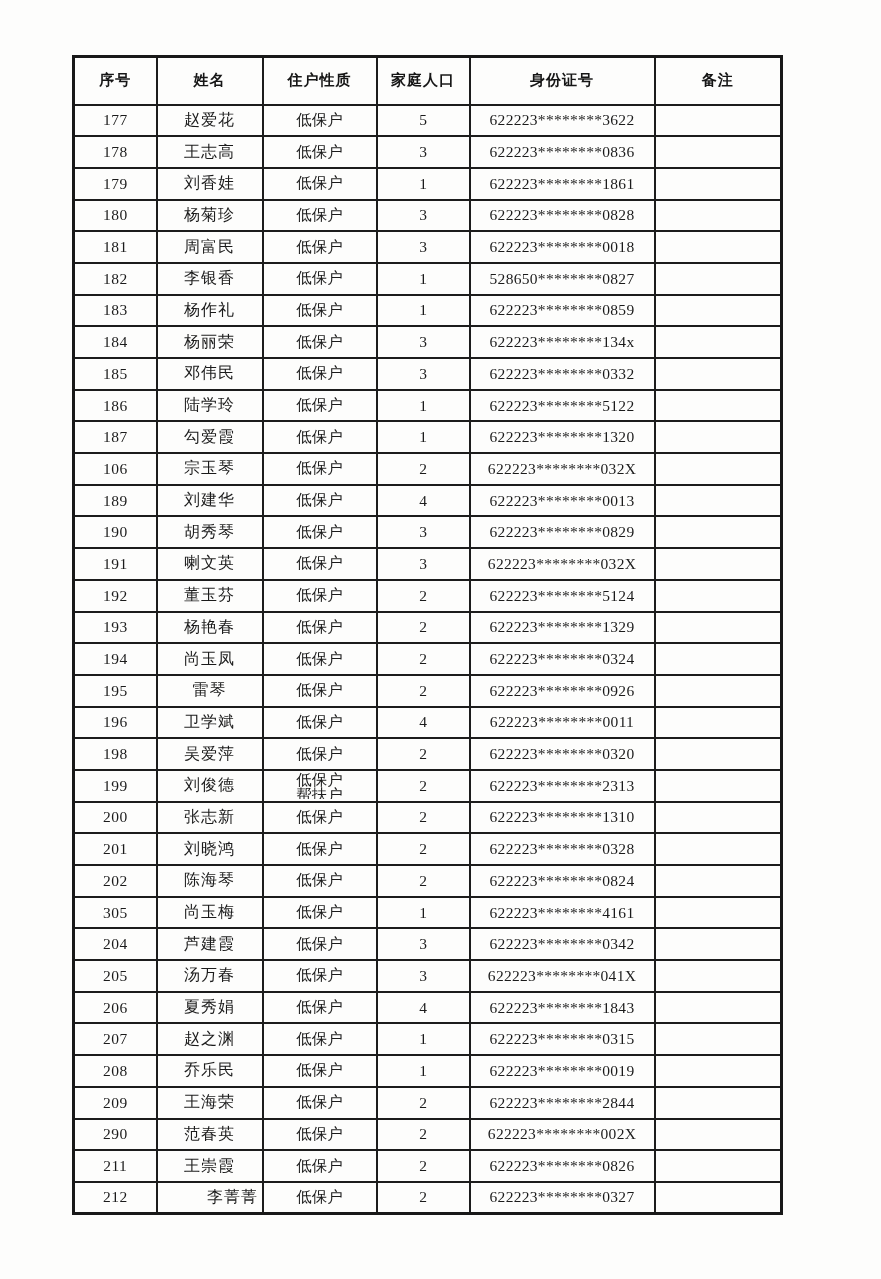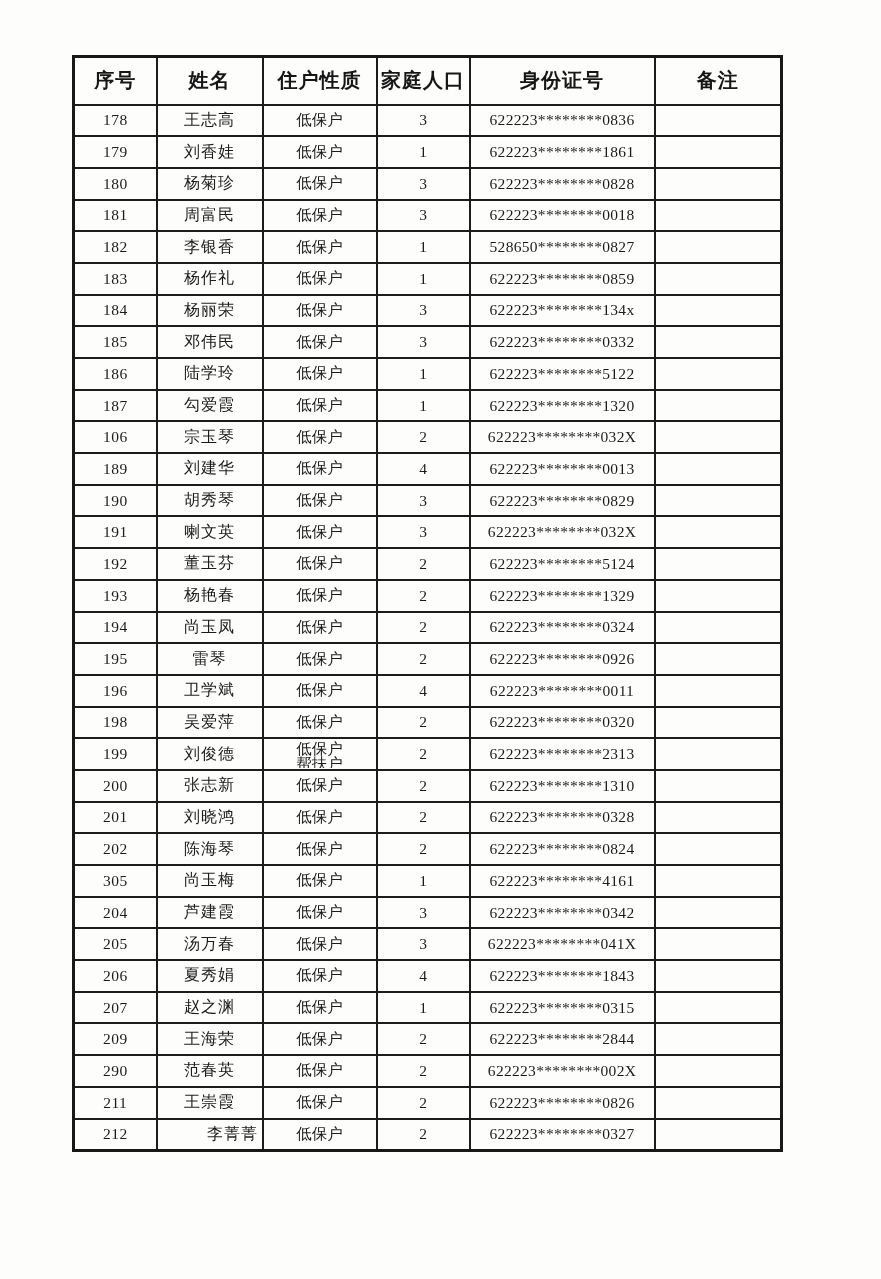--- a/index.html
+++ b/index.html
@@ -39,21 +39,21 @@
     border: 2px solid #1c1c1c;
     text-align: center;
     vertical-align: middle;
     padding: 0;
     overflow: hidden;
   }
   thead tr { height: 48px; }
   tbody tr { height: 31.7px; }
 
   th {
-    font-size: 20px;
+    font-size: 15px;
     font-weight: 600;
     letter-spacing: 1px;
     color: #161616;
   }
   td { font-size: 16px; }
   td.cell-no { font-size: 15.5px; letter-spacing: 0.5px; }
   td.cell-name { letter-spacing: 1px; }
   td.cell-type { font-size: 15.5px; }
   td.cell-population { font-size: 15.5px; }
   td.cell-id { font-size: 15.5px; letter-spacing: 0.3px; }
@@ -88,20 +88,28 @@
           <th>序号</th>
           <th>姓名</th>
           <th>住户性质</th>
           <th>家庭人口</th>
           <th>身份证号</th>
           <th>备注</th>
         </tr>
     </thead>
     <tbody>
         <tr>
+          <td class="cell-no">177</td>
+          <td class="cell-name">赵爱花</td>
+          <td class="cell-type">低保户</td>
+          <td class="cell-population">5</td>
+          <td class="cell-id">622223********3622</td>
+          <td class="cell-note"></td>
+        </tr>
+        <tr>
           <td class="cell-no">178</td>
           <td class="cell-name">王志高</td>
           <td class="cell-type">低保户</td>
           <td class="cell-population">3</td>
           <td class="cell-id">622223********0836</td>
           <td class="cell-note"></td>
         </tr>
         <tr>
           <td class="cell-no">179</td>
           <td class="cell-name">刘香娃</td>
@@ -323,20 +331,28 @@
         </tr>
         <tr>
           <td class="cell-no">207</td>
           <td class="cell-name">赵之渊</td>
           <td class="cell-type">低保户</td>
           <td class="cell-population">1</td>
           <td class="cell-id">622223********0315</td>
           <td class="cell-note"></td>
         </tr>
         <tr>
+          <td class="cell-no">208</td>
+          <td class="cell-name">乔乐民</td>
+          <td class="cell-type">低保户</td>
+          <td class="cell-population">1</td>
+          <td class="cell-id">622223********0019</td>
+          <td class="cell-note"></td>
+        </tr>
+        <tr>
           <td class="cell-no">209</td>
           <td class="cell-name">王海荣</td>
           <td class="cell-type">低保户</td>
           <td class="cell-population">2</td>
           <td class="cell-id">622223********2844</td>
           <td class="cell-note"></td>
         </tr>
         <tr>
           <td class="cell-no">290</td>
           <td class="cell-name">范春英</td>

